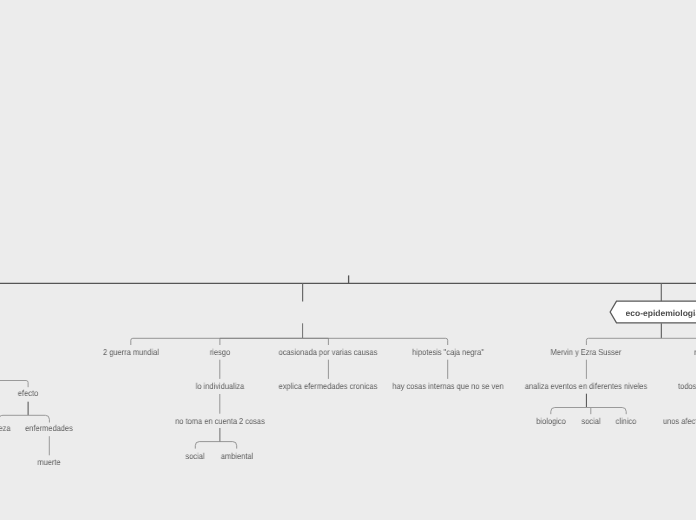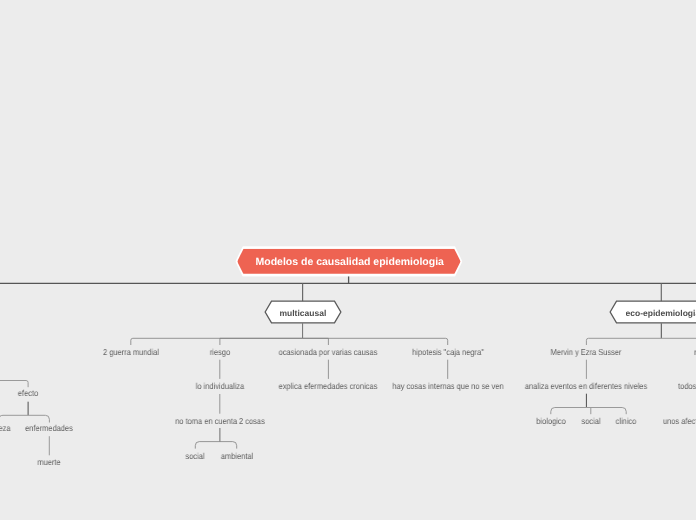--- a/index.html
+++ b/index.html
@@ -72,30 +72,21 @@
     </g>
 
     <g fill="none" stroke="#9a9a9a" stroke-width="1" stroke-linecap="butt">
       <path d="M-60 380.5 H26.1 A2 2 0 0 1 28.1 382.5 V387.2"></path>
       <path d="M28.1 401.7 V415.3" stroke="#4d4d4d"></path>
       <path d="M-1 422.5 V419.3 A4 4 0 0 1 3 415.3 H45.4 A4 4 0 0 1 49.4 419.3 V422.5"></path>
       <path d="M49.3 436.2 V455.3"></path>
     </g>
   </svg>
 
-  <div class="hexnode" id="rootnode">
-    <span>Modelos de causalidad epidemiologia</span>
-  </div>
 
-  <div class="hexnode" id="br0">
-    <svg class="hexbg" viewBox="0 0 77 23" preserveAspectRatio="none">
-      <polygon points="0.65,11.5 7,0.65 70,0.65 76.35,11.5 70,22.35 7,22.35" fill="#ffffff" stroke="#5a5a5a" stroke-width="1.3" stroke-linejoin="miter"></polygon>
-    </svg>
-    <span>multicausal</span>
-  </div>
 
   <div class="hexnode" id="br1">
     <svg class="hexbg" viewBox="0 0 107 23" preserveAspectRatio="none">
       <polygon points="0.65,11.5 7,0.65 100,0.65 106.35,11.5 100,22.35 7,22.35" fill="#ffffff" stroke="#5a5a5a" stroke-width="1.3" stroke-linejoin="miter"></polygon>
     </svg>
     <span>eco-epidemiologia</span>
   </div>
 
   <div class="leaf" style="left:131px;top:351.5px">2 guerra mundial</div>
   <div class="leaf" style="left:220px;top:351.5px">riesgo</div>

